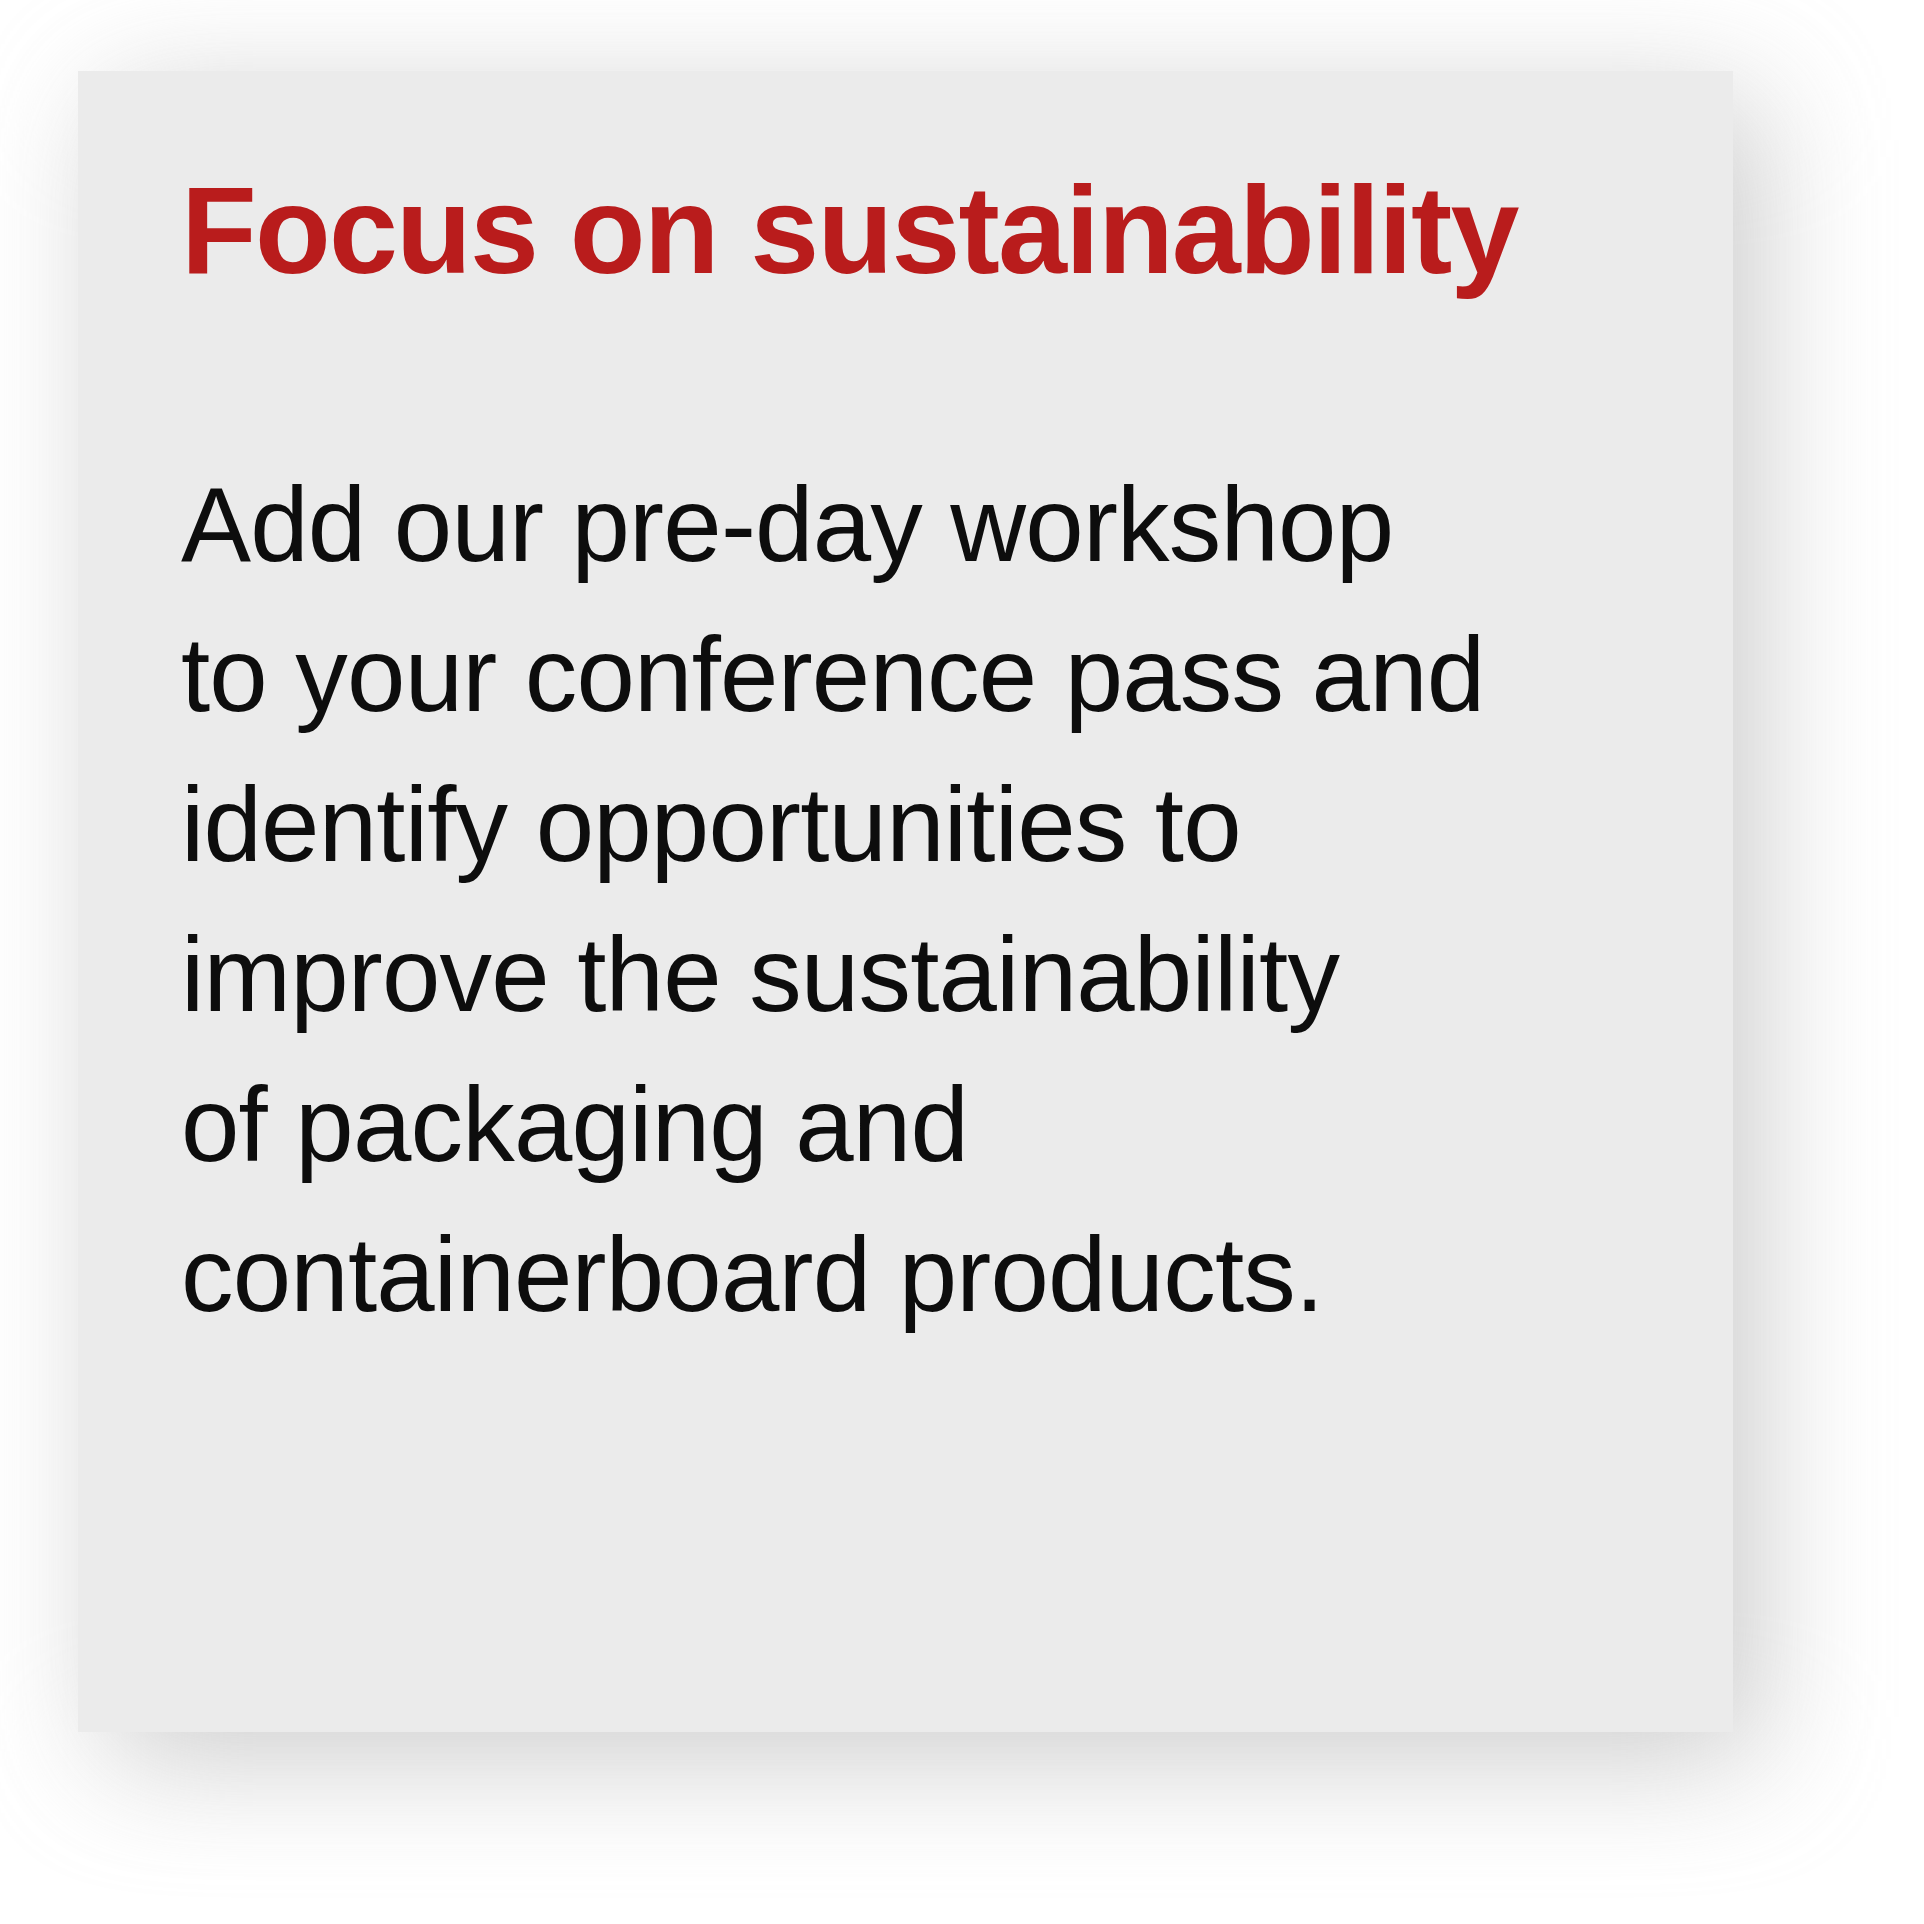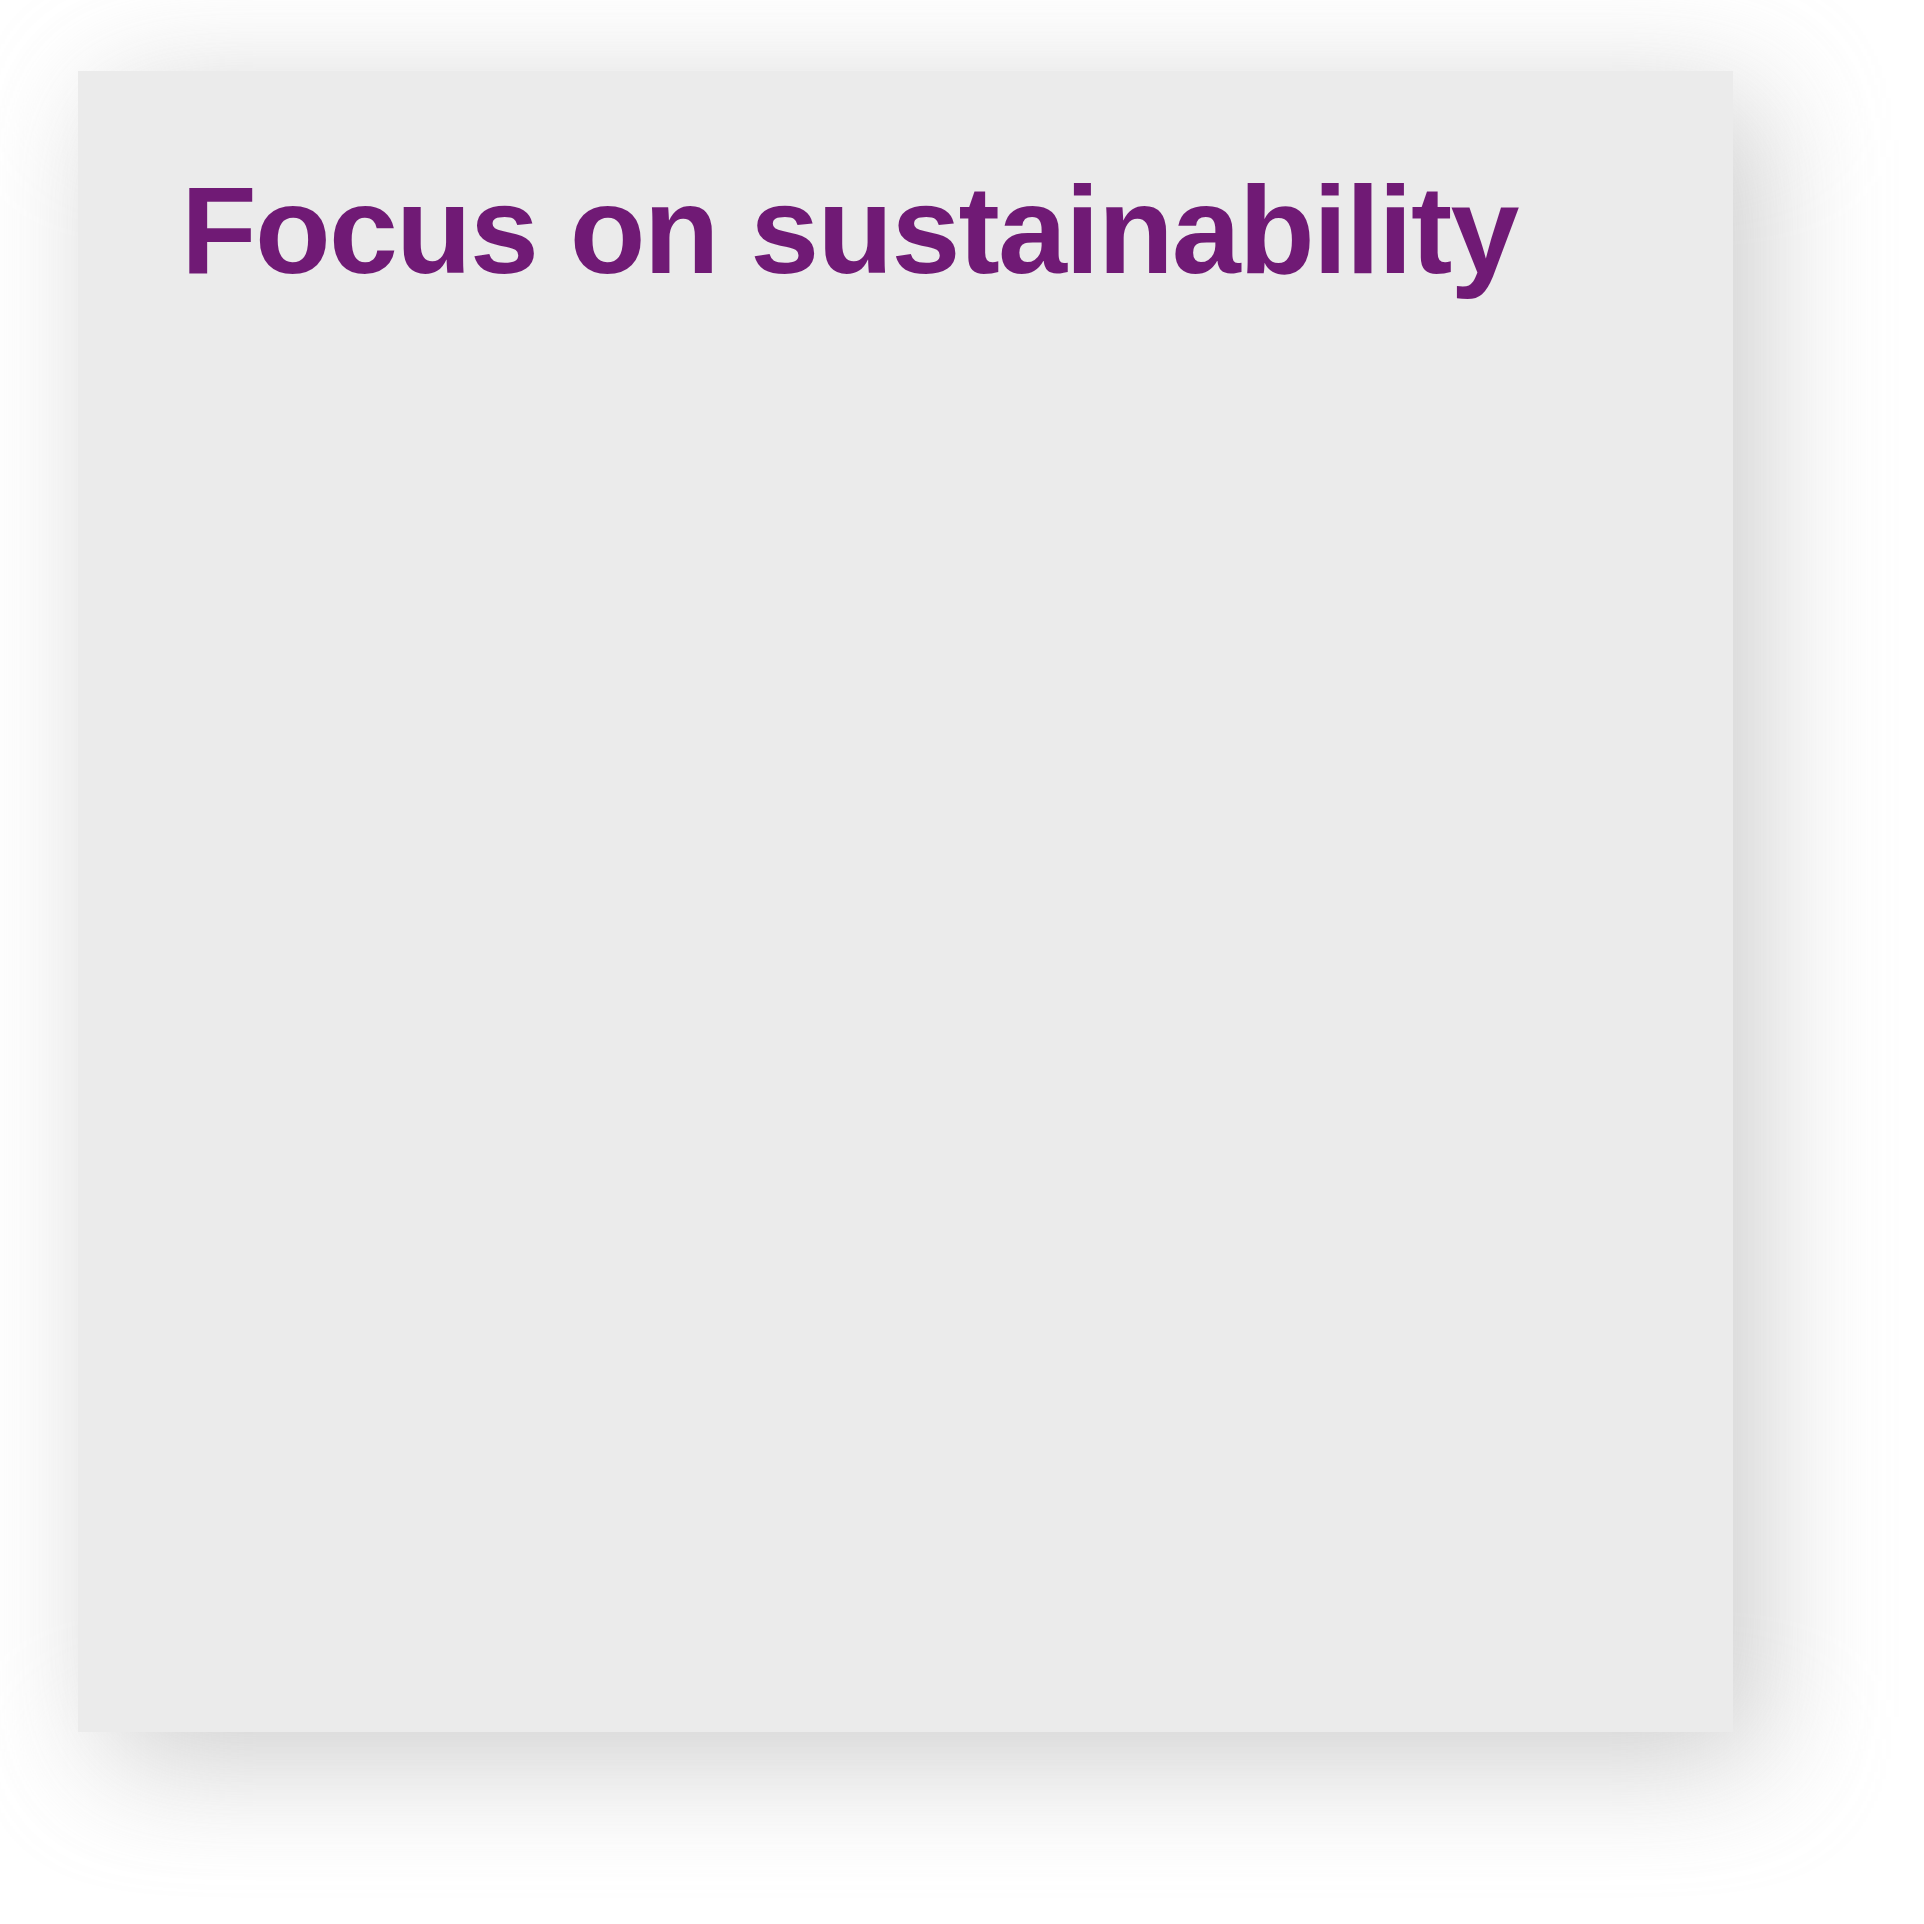--- a/index.html
+++ b/index.html
@@ -52,21 +52,21 @@
   .headline {
     position: absolute;
     left: 103px;
     top: 97px;           
     margin: 0;
     font-family: "Liberation Sans", sans-serif;
     font-weight: bold;
     font-size: 124px;
     line-height: 1.0;
     letter-spacing: -1.8px;
-    color: #701a75;
+    color: #b91c1c;
     white-space: nowrap;
   }
 
   .bodycopy {
     position: absolute;
     left: 103px;
     top: 379px;           
     margin: 0;
     width: 1468px;
     font-family: "Liberation Sans", sans-serif;
@@ -85,16 +85,24 @@
 <body>
 
 <div class="stage">
 
   <div class="card-shadow"></div>
 
   <div class="card">
 
     <h1 class="headline">Focus on sustainability</h1>
 
+    <p class="bodycopy">
+      <span class="ln">Add our pre-day workshop</span>
+      <span class="ln">to your conference pass and</span>
+      <span class="ln">identify opportunities to</span>
+      <span class="ln">improve the sustainability</span>
+      <span class="ln">of packaging and</span>
+      <span class="ln">containerboard products.</span>
+    </p>
 
   </div>
 </div>
 
 
 </body></html>

